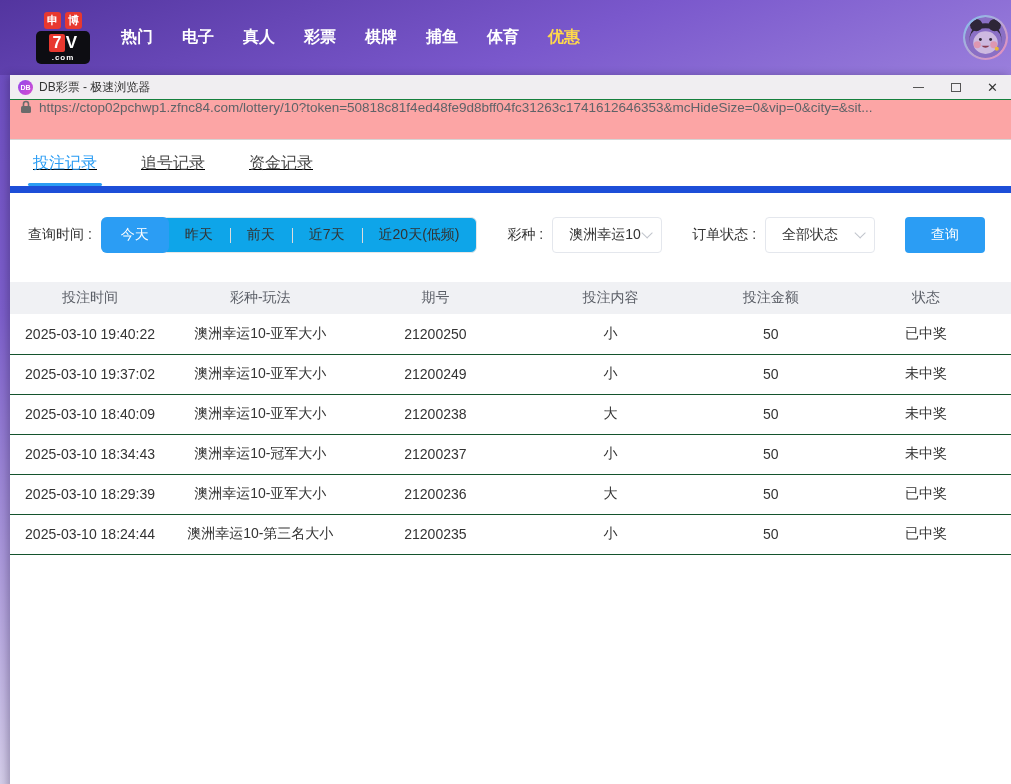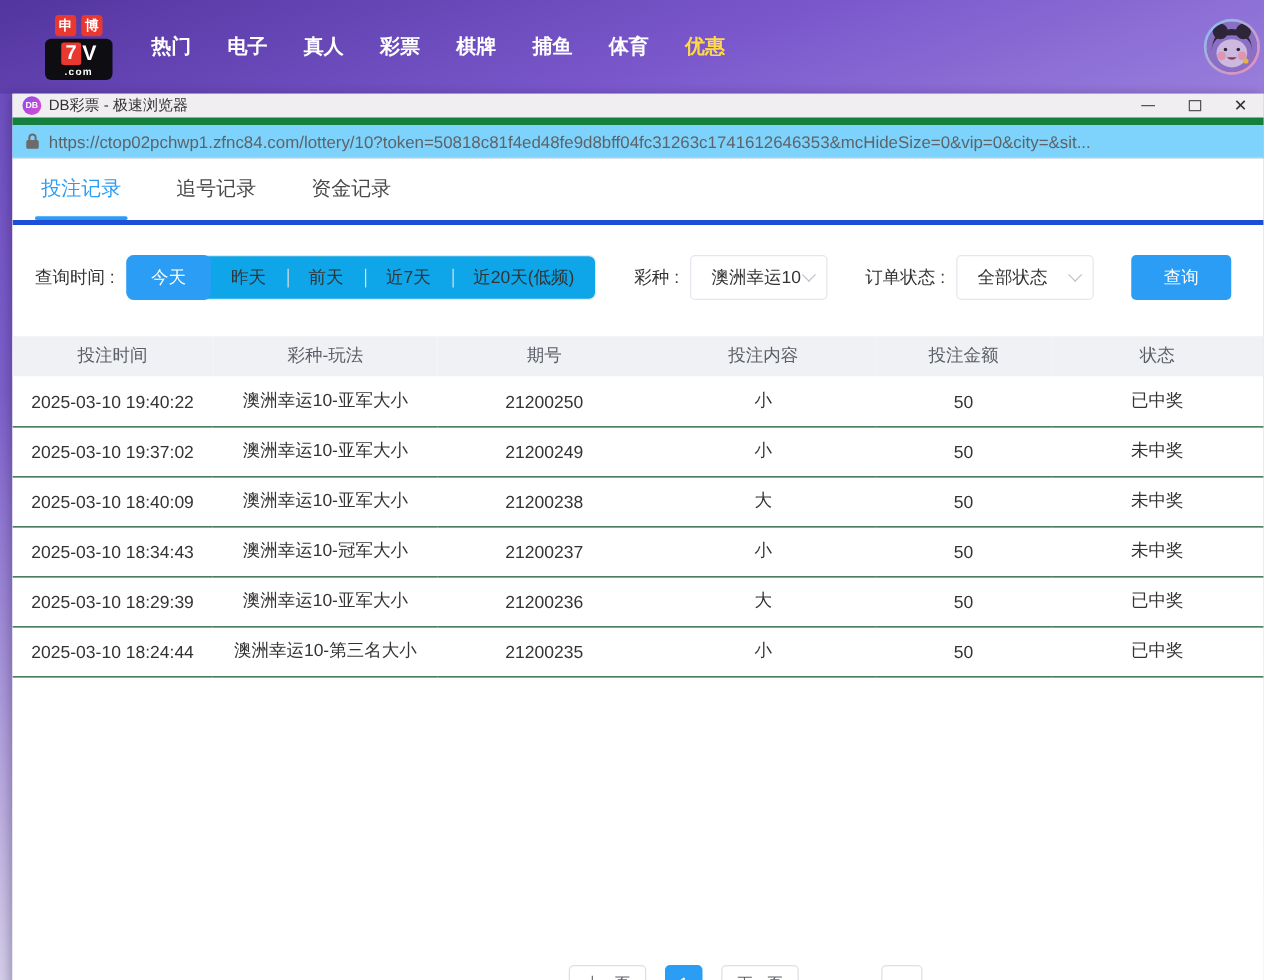--- a/index.html
+++ b/index.html
@@ -41,48 +41,48 @@
     background:linear-gradient(135deg,#7ec3f0,#f08ab8); padding:2px;
   }
   .avatar-wrap svg { display:block; border-radius:50%; }
 
   
   .browser-window {
     position:absolute; left:10px; top:75px; width:1001px; height:732px;
     background:#fff; box-shadow:-3px 0 8px rgba(30,20,60,.3);
   }
   .titlebar {
-    height:25px; background:#f0eef1; border-bottom:6px solid #15803d;
+    height:25px; background:#f0eef1; border-bottom:1px solid #15803d;
     display:flex; align-items:center; padding-left:8px;
   }
   .favicon {
     width:15px; height:15px; border-radius:50%;
     background:linear-gradient(135deg,#8f46ec,#d94fd0);
     color:#fff; font-size:7px; font-weight:700;
     display:flex; align-items:center; justify-content:center; margin-right:6px;
   }
   .win-title { font-size:12px; color:#333; }
   .win-controls { margin-left:auto; display:flex; height:100%; }
   .win-btn { width:37px; height:100%; display:flex; align-items:center; justify-content:center; cursor:pointer; color:#444; }
   .ic-min { width:11px; height:1px; background:#555; display:block; }
   .ic-max { width:10px; height:9px; border:1.5px solid #555; display:block; }
   .ic-close { font-size:13px; color:#333; line-height:1; }
 
   .urlbar {
-    height:27px; background:#7dd3fc; border-bottom:1px solid #d5d5d5;
-    display:flex; align-items:center; padding:0 10px; gap:7px;
+    height:40px; background:#fca5a5; border-bottom:1px solid #d5d5d5;
+    display:flex; align-items:flex-start; padding:0 10px; gap:7px;
   }
   .url-text {
     font-size:13.5px; color:#5f6368; white-space:nowrap; overflow:hidden; flex:1;
   }
 
   .content { position:relative; height:678px; background:#fff; overflow:hidden; }
 
   
-  .tabs { height:53px; border-bottom:4px solid #1d4ed8; display:flex; gap:44px; padding-left:23px; }
+  .tabs { height:53px; border-bottom:7px solid #1d4ed8; display:flex; gap:44px; padding-left:23px;text-decoration:underline; }
   .tab { position:relative; display:flex; align-items:center; font-size:16px; color:#4a4a4a; cursor:pointer; }
   .tab.active { color:#2b9df4; }
   .tab.active::after {
     content:""; position:absolute; left:-5px; right:-5px; bottom:0;
     height:3px; background:#2b9df4; border-radius:3px;
   }
 
   
   .filters { margin-top:24px; display:flex; align-items:center; padding-left:18px; font-size:14px; color:#333; }
   .f-label { margin-right:9px; white-space:nowrap; }

